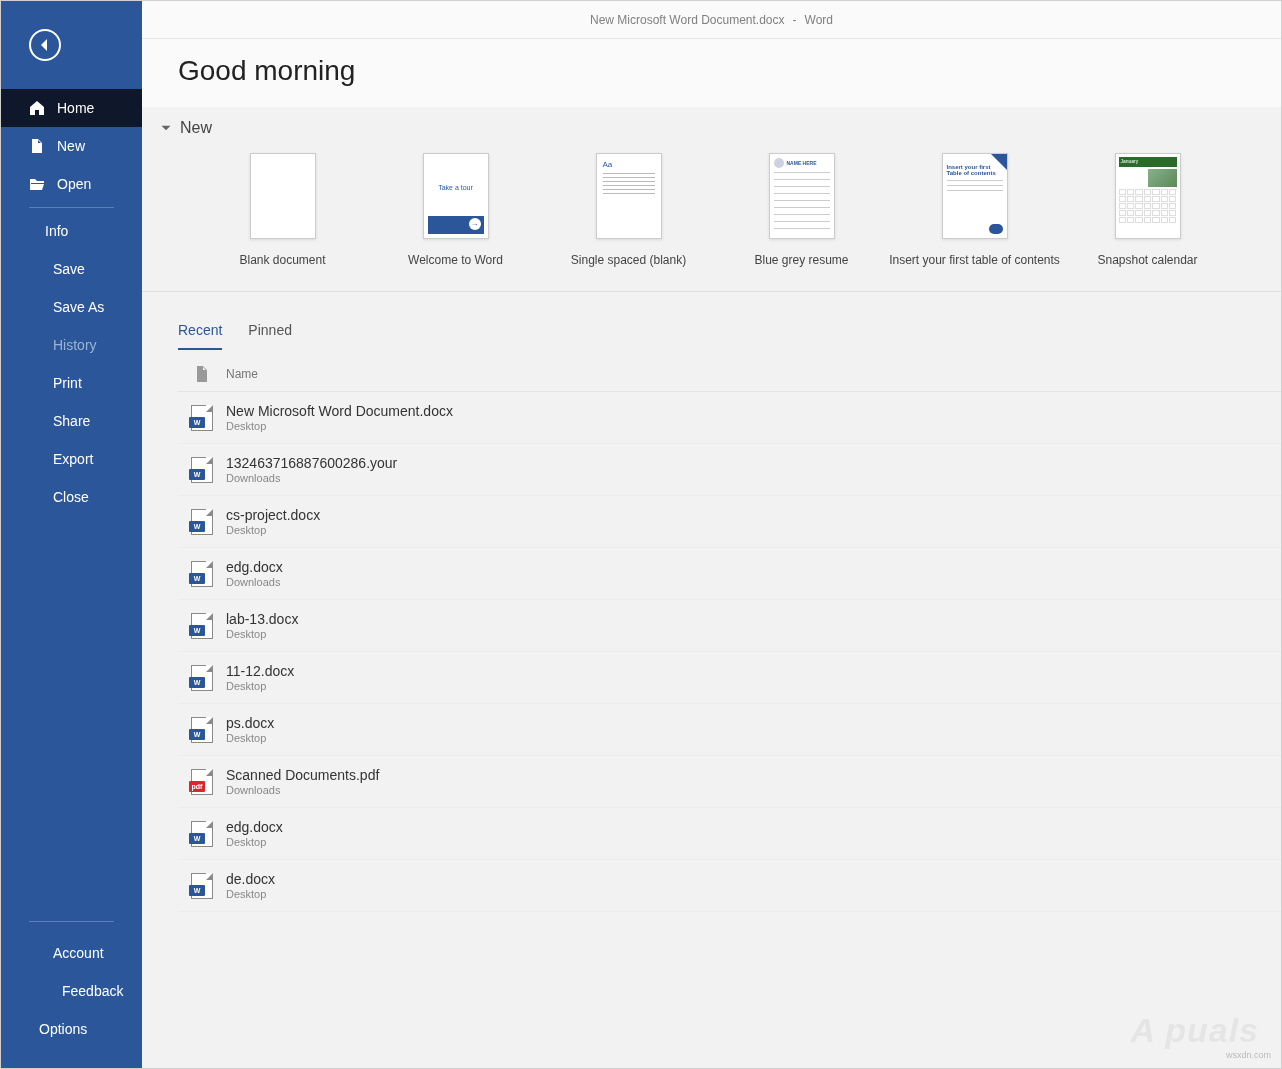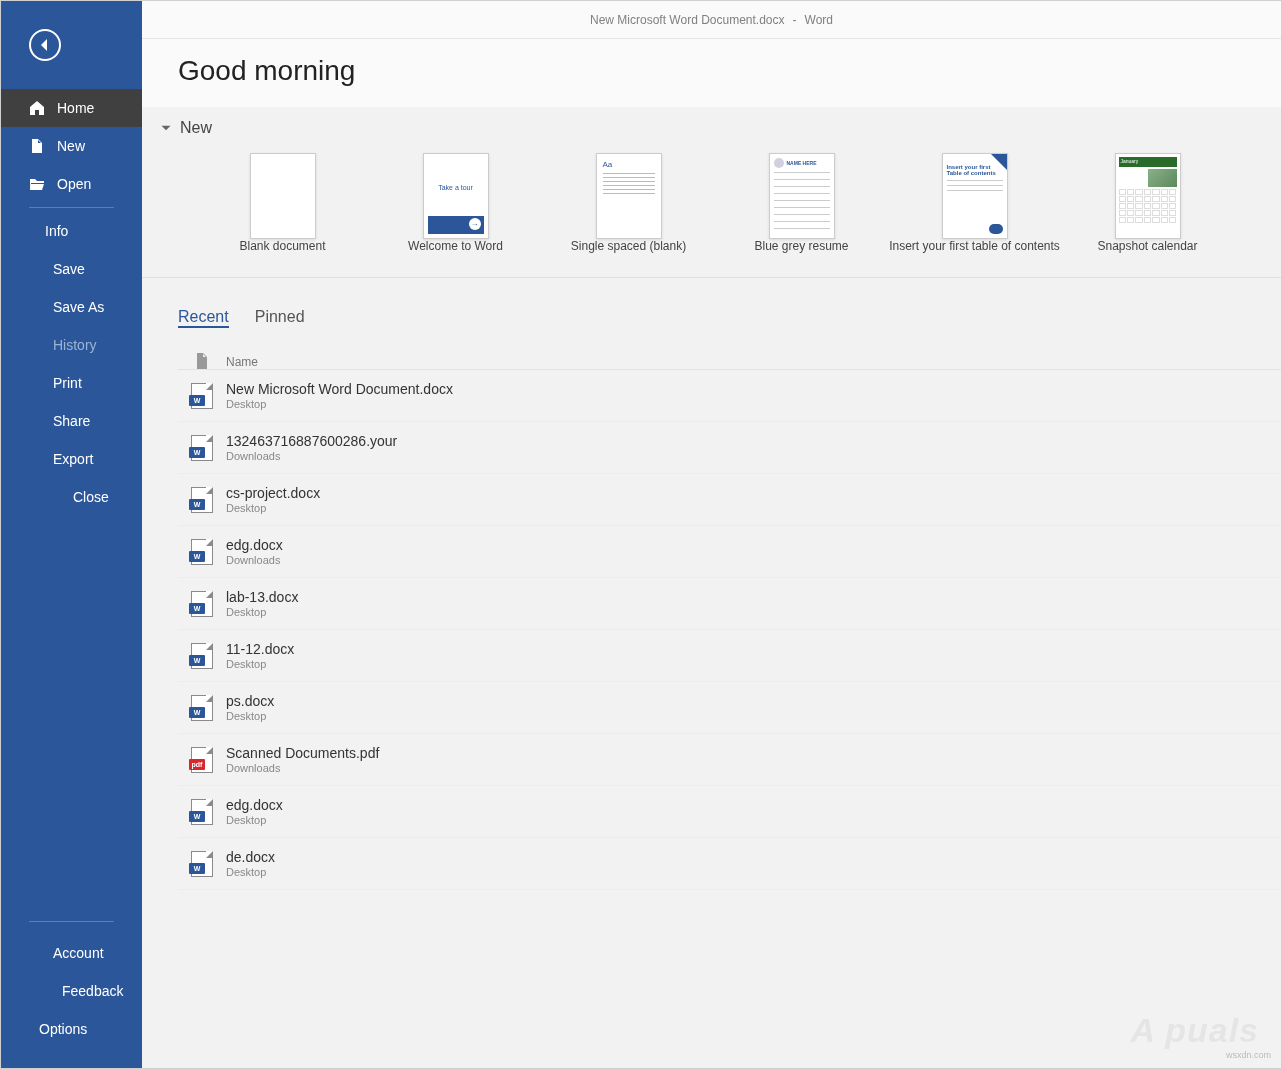--- a/index.html
+++ b/index.html
@@ -5,38 +5,38 @@
 *{box-sizing:border-box;margin:0;padding:0;font-family:"Segoe UI",Arial,sans-serif}
 body{width:1282px;height:1069px;overflow:hidden;background:#fff}
 .shell{display:flex;width:100%;height:100%;border:1px solid #d0d0d0;position:relative}
 
 
 .sidebar{width:141px;background:#2b579a;color:#fff;display:flex;flex-direction:column}
 .back-btn{height:88px;display:flex;align-items:center;padding-left:28px;cursor:pointer;background:#2b579a}
 .back-circle{width:32px;height:32px;border:2px solid #fff;border-radius:50%;display:flex;align-items:center;justify-content:center}
 .back-circle svg{width:16px;height:16px;fill:#fff}
 .nav-item{height:38px;display:flex;align-items:center;padding-left:28px;font-size:14px;cursor:pointer;gap:12px}
-.nav-item.active{background:#404040}
+.nav-item.active{background:#0f172a}
 .nav-item.with-icon svg{width:16px;height:16px;fill:#fff;flex-shrink:0}
 .nav-item.disabled{color:#9bb3d4}
 .nav-divider{height:1px;background:#5a7fb6;margin:4px 28px}
 .sidebar-bottom{margin-top:auto;padding-bottom:20px}
 .sidebar-bottom .nav-divider{margin-bottom:12px}
 
 
 .main{flex:1;background:#f2f2f2;display:flex;flex-direction:column;position:relative;overflow:hidden}
 .titlebar{height:38px;background:#fafafa;display:flex;align-items:center;justify-content:center;font-size:12px;color:#666;border-bottom:1px solid #e6e6e6}
 .titlebar .fn{color:#808080}
 .greeting{font-size:28px;color:#222;padding:16px 0 20px 36px;background:#fafafa}
 
 
 .section-head{display:flex;align-items:center;gap:8px;padding:12px 0 8px 18px;color:#444;font-size:16px}
 .chev{transform:rotate(0)}
 .templates{display:flex;gap:0;padding:8px 0 24px 54px;border-bottom:1px solid #e0e0e0;margin-bottom:30px}
-.tpl{width:173px;display:flex;flex-direction:column;align-items:center;cursor:pointer}
+.tpl{width:173px;display:flex;flex-direction:column;align-items:center;gap:14px;cursor:pointer}
 .thumb{width:66px;height:86px;background:#fff;border:1px solid #ccc;box-shadow:0 1px 3px rgba(0,0,0,.1);position:relative;overflow:hidden;font-size:5px;color:#666;padding:4px}
 .tpl-label{font-size:12px;color:#444;text-align:center;white-space:nowrap}
 
 
 .thumb.blank{}
 .thumb.welcome{display:flex;flex-direction:column}
 .thumb.welcome .tour{flex:1;display:flex;align-items:center;justify-content:center;font-size:7px;color:#2b579a}
 .thumb.welcome .bar{height:18px;background:#2b579a;position:relative}
 .thumb.welcome .bar::after{content:"→";position:absolute;right:3px;top:2px;width:12px;height:12px;background:#fff;border-radius:50%;color:#2b579a;font-size:8px;text-align:center;line-height:12px}
 .thumb.single{padding:6px}
@@ -53,26 +53,26 @@
 .thumb.calendar .grid{clear:both;display:grid;grid-template-columns:repeat(7,1fr);gap:1px;margin-top:22px}
 .thumb.calendar .cell{height:6px;border:0.5px solid #ddd}
 .thumb.toc{padding:4px;position:relative}
 .thumb.toc .corner{position:absolute;top:0;right:0;width:0;height:0;border-style:solid;border-width:0 16px 16px 0;border-color:transparent #2b579a transparent transparent}
 .thumb.toc .txt{font-size:6px;color:#2b579a;font-weight:bold;margin-top:6px}
 .thumb.toc .sln{height:1px;background:#ccc;margin:4px 0}
 .thumb.toc .fbar{position:absolute;bottom:4px;right:4px;width:14px;height:10px;background:#2b579a;border-radius:5px}
 
 
 .tabs{display:flex;gap:26px;padding:0 0 0 36px;margin-bottom:6px}
-.tab{font-size:16px;color:#555;cursor:pointer}
+.tab{font-size:14px;color:#555;padding-bottom:10px;cursor:pointer}
 .tab.active{color:#2b579a;border-bottom:2px solid #2b579a}
 
 
 .list{padding:0 0 0 36px}
-.list-header{display:flex;align-items:flex-end;height:36px;border-bottom:1px solid #e3e3e3;color:#777;font-size:12px}
+.list-header{display:flex;align-items:center;height:36px;border-bottom:1px solid #e3e3e3;color:#777;font-size:12px}
 .list-header .ico-col{width:48px;display:flex;justify-content:center}
 .list-header .ico-col svg{width:14px;height:16px;fill:#999}
 .row{display:flex;align-items:center;height:52px;border-bottom:1px solid #ececec;cursor:pointer}
 .row .ico-col{width:48px;display:flex;justify-content:center}
 .doc-icon{width:22px;height:26px;border:1px solid #8a8a8a;position:relative;background:#fff}
 .doc-icon .fold{position:absolute;top:-1px;right:-1px;width:7px;height:7px;background:linear-gradient(135deg,#fff 48%,#8a8a8a 52%)}
 .doc-icon .badge{position:absolute;bottom:2px;left:-3px;width:16px;height:11px;background:#2b579a;color:#fff;font-size:7px;font-weight:bold;display:flex;align-items:center;justify-content:center;border-radius:1px}
 .doc-icon.pdf .badge{background:#d9272e}
 .row .meta{display:flex;flex-direction:column;gap:1px}
 .row .fname{font-size:14px;color:#333}
@@ -127,21 +127,21 @@
       </div>
     <div class="nav-item" style="padding-left:52px">
         <span>Print</span>
       </div>
     <div class="nav-item" style="padding-left:52px">
         <span>Share</span>
       </div>
     <div class="nav-item" style="padding-left:52px">
         <span>Export</span>
       </div>
-    <div class="nav-item" style="padding-left:72px">
+    <div class="nav-item" style="padding-left:52px">
         <span>Close</span>
       </div>
     <div class="sidebar-bottom">
       <div class="nav-divider"></div>
       <div class="nav-item" style="padding-left:52px">
           <span>Account</span>
         </div>
       <div class="nav-item" style="padding-left:61px">
           <span>Feedback</span>
         </div>

